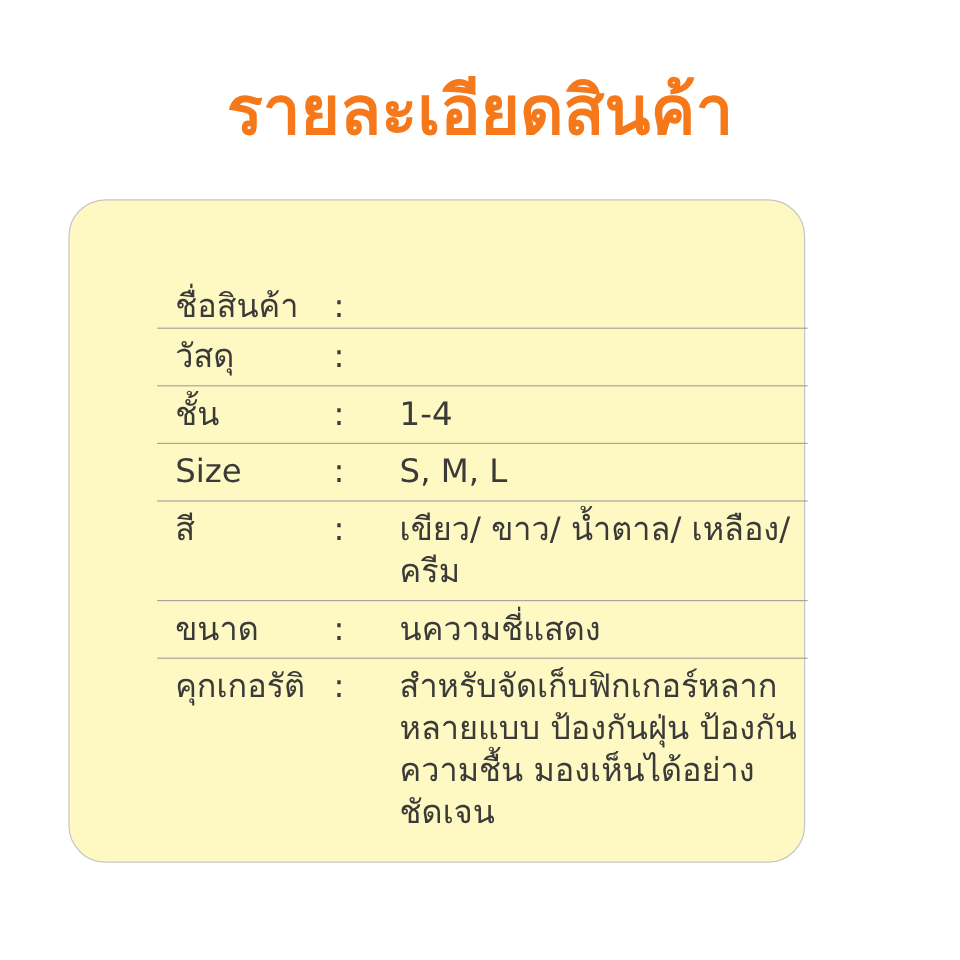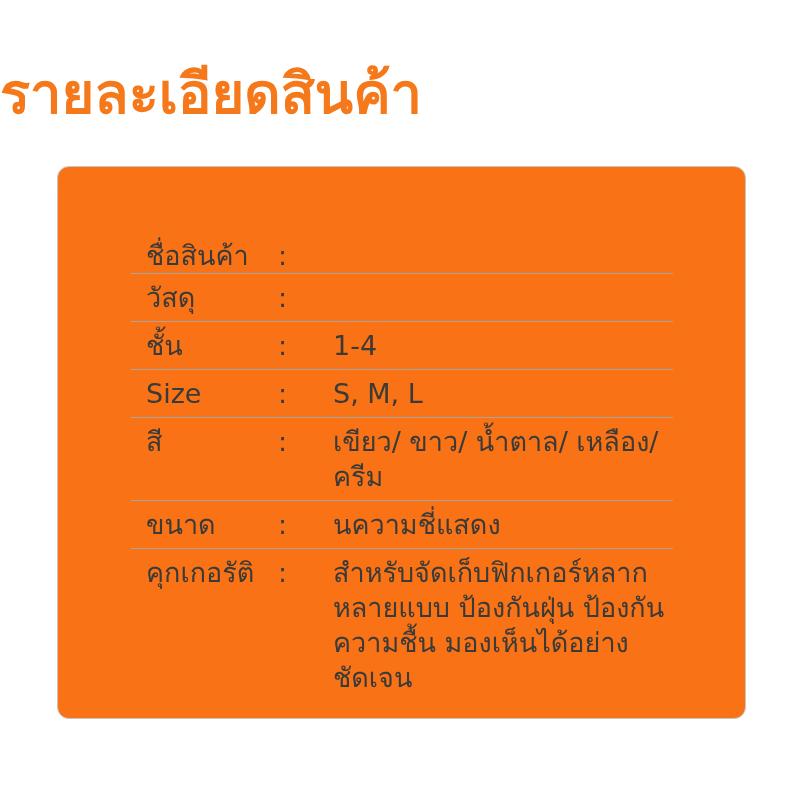--- a/index.html
+++ b/index.html
@@ -14,35 +14,36 @@
     color: #3a3a38;
     position: relative;
     overflow: hidden;
   }
   .page-title {
     position: absolute;
     top: 58px;
     left: 0;
     width: 800px;
     margin: 0;
+    text-align: center;
     font-size: 56px;
     line-height: 72px;
     font-weight: 800;
     color: #f5791b;
   }
   .card {
     position: absolute;
     left: 57px;
     top: 166px;
-    width: 689px;
+    width: 614px;
     height: 553px;
     box-sizing: border-box;
-    background: #f97316;
+    background: #fef9c3;
     border: 1.5px solid #c7c6c2;
-    border-radius: 12px;
+    border-radius: 31px;
   }
   .spec-table {
     position: absolute;
     left: 73px;
     top: 68px;
     width: 542px;
   }
   .spec-row {
     display: flex;
     align-items: flex-start;

